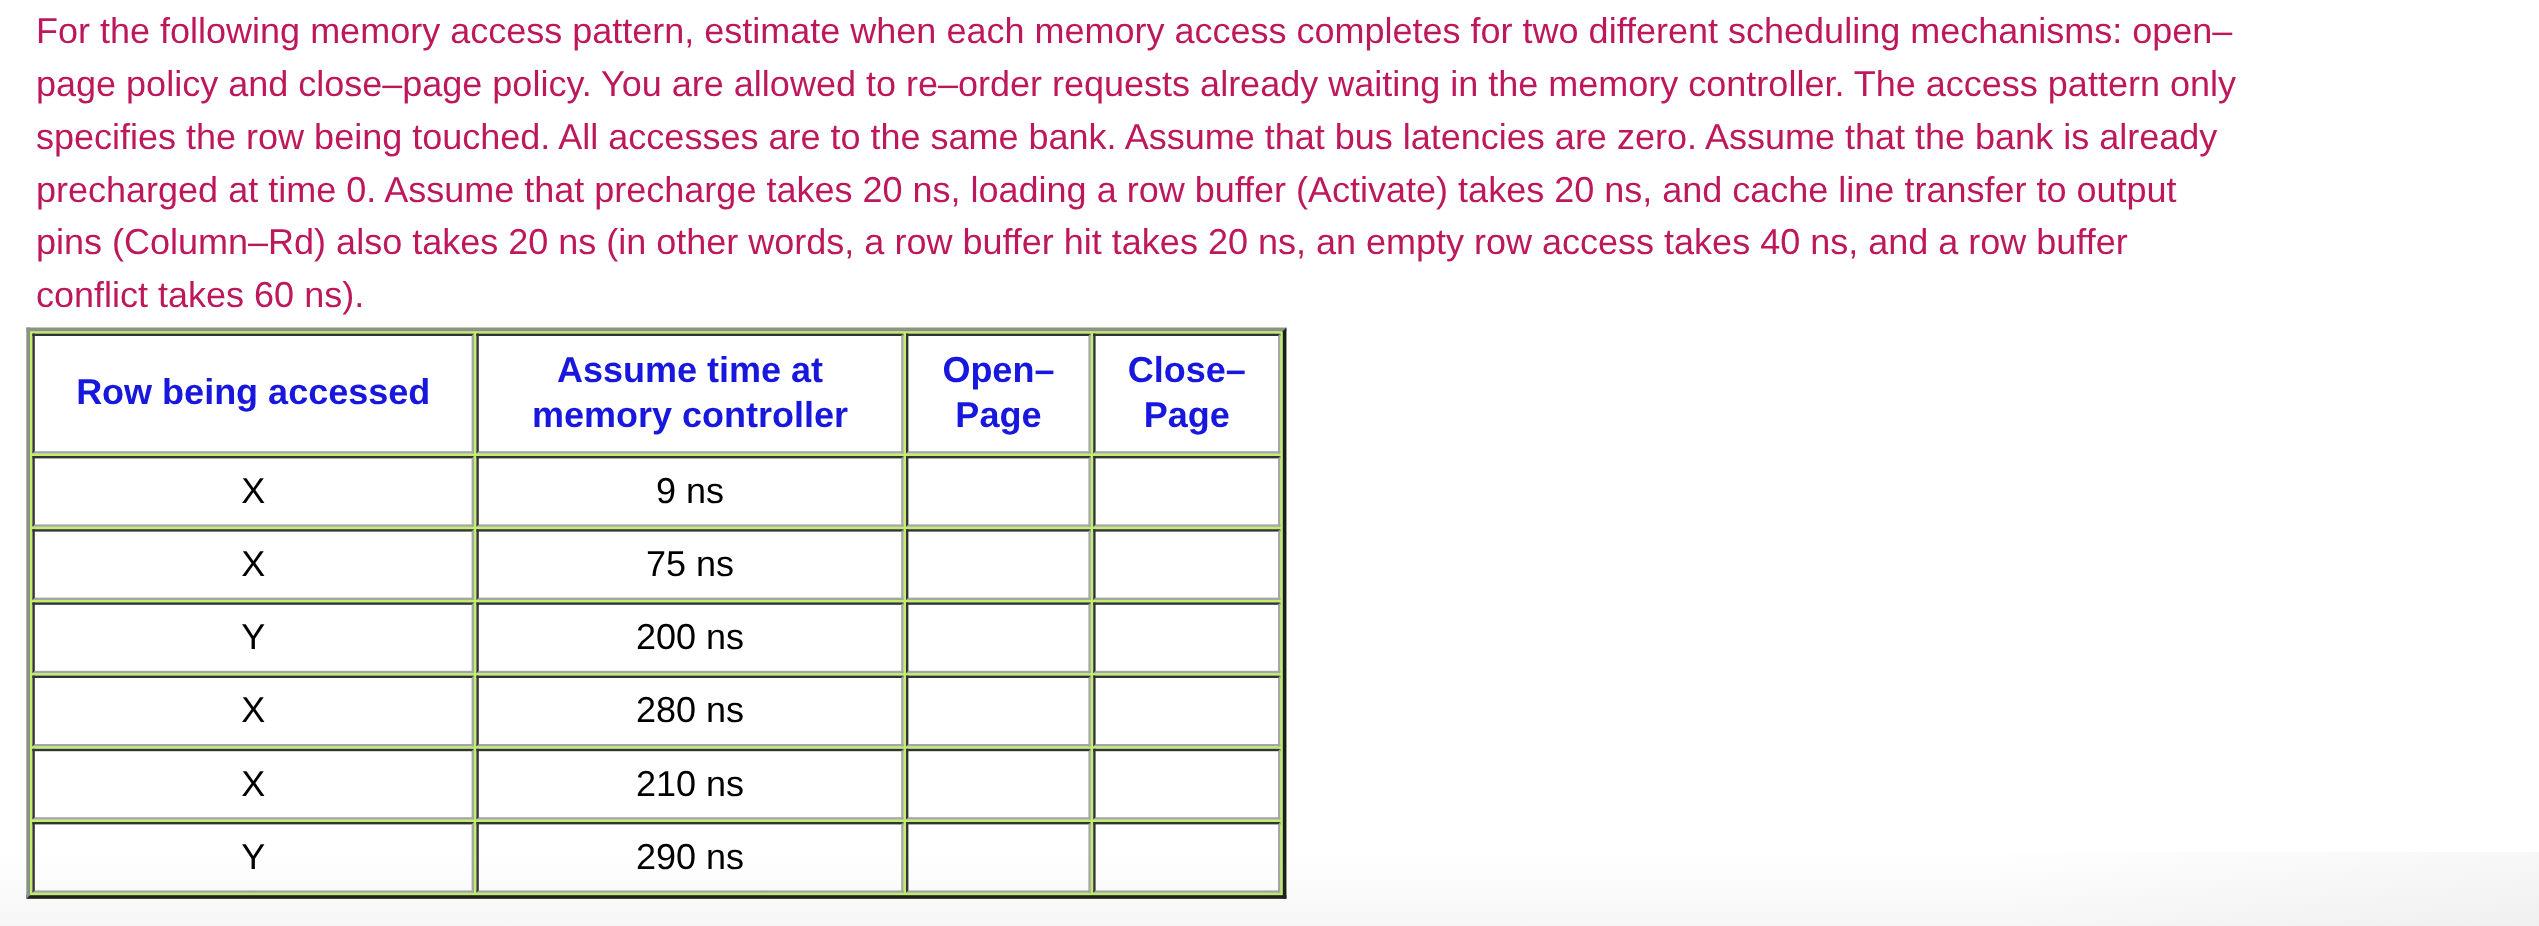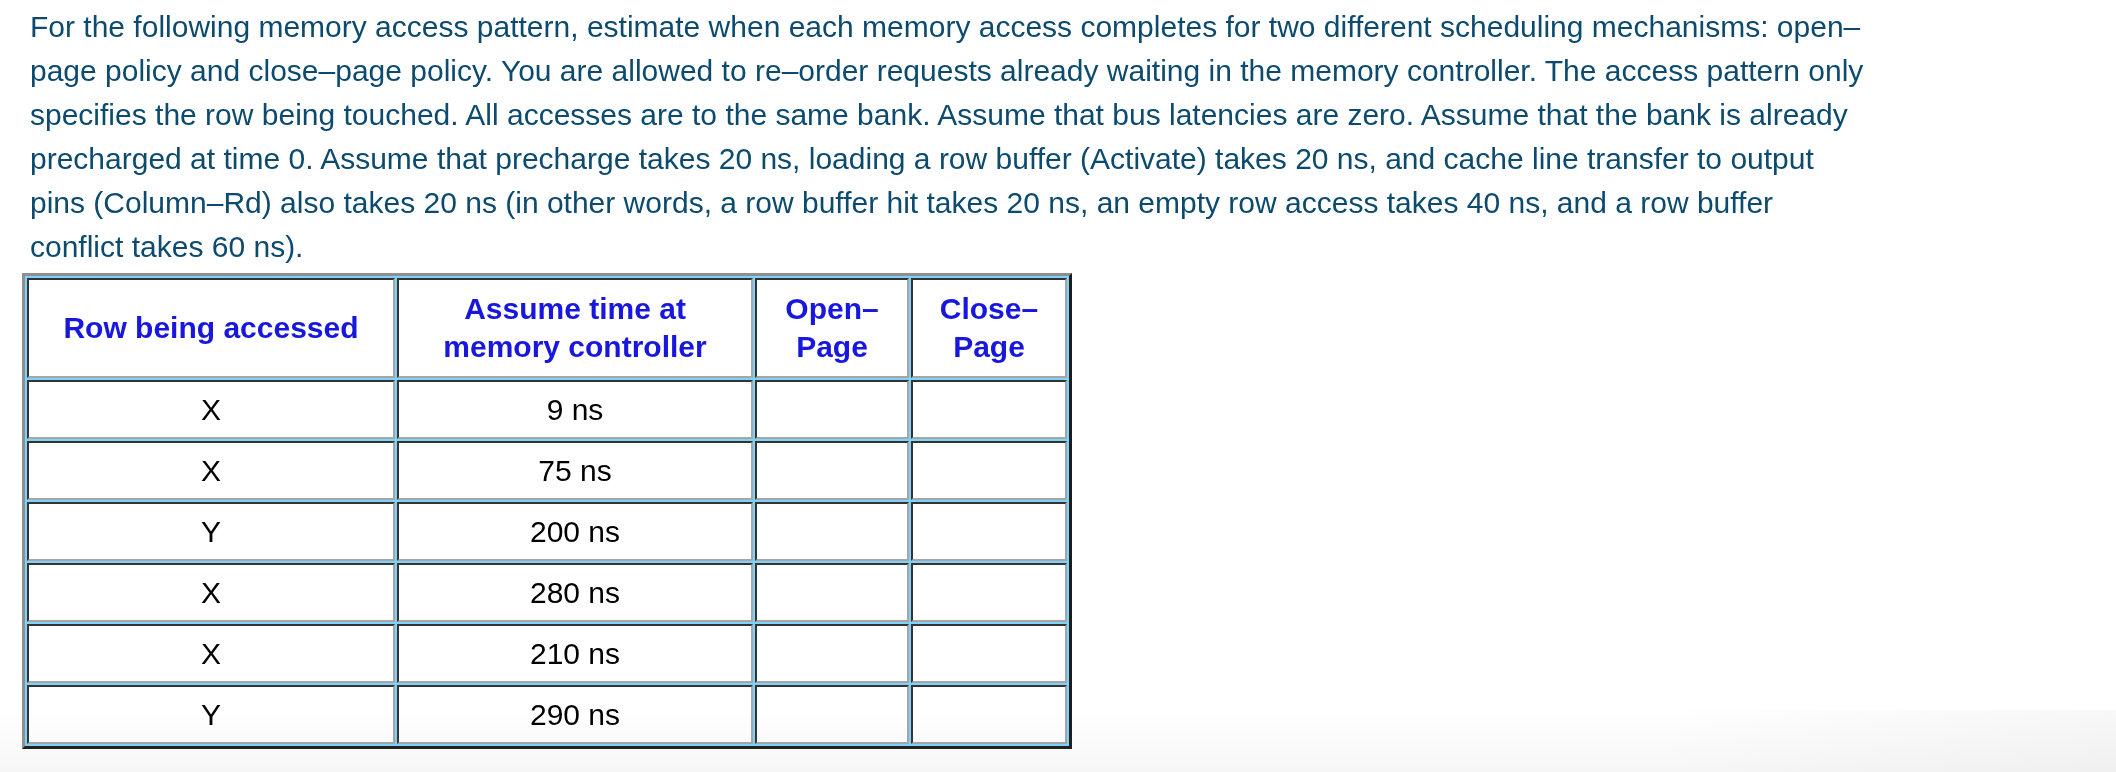--- a/index.html
+++ b/index.html
@@ -16,27 +16,27 @@
     color: #000000;
   }
   .doc {
     padding: 5px 20px 0 22px;
   }
   .question {
     margin: 0 0 4px 8px;
     font-size: 30px;
     line-height: 44px;
     white-space: pre;
-    color: #0c4a6e;
+    color: #be185d;
   }
   
   table.mem {
     border-collapse: separate;
     border-spacing: 2px;
-    background: #7dd3fc;
+    background: #bef264;
     border-top: 3px solid #8f8f8f;
     border-left: 3px solid #8f8f8f;
     border-bottom: 3px solid #1c1c1c;
     border-right: 3px solid #1c1c1c;
     margin-left: 0px;
   }
   table.mem th, table.mem td {
     border-top: 2px solid #333333;
     border-left: 2px solid #333333;
     border-bottom: 2px solid #a6a6a6;

